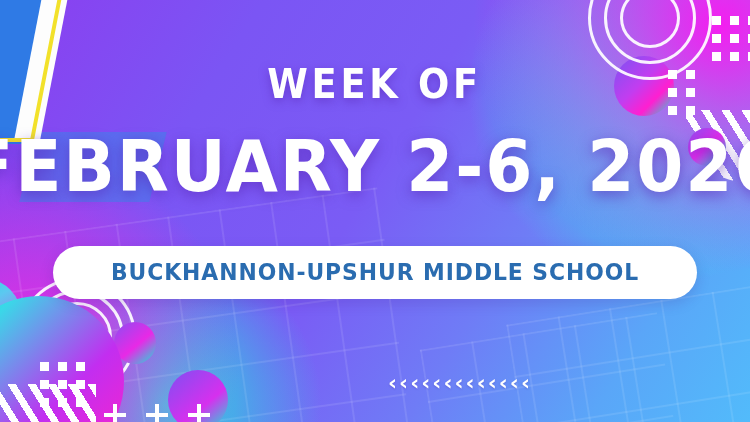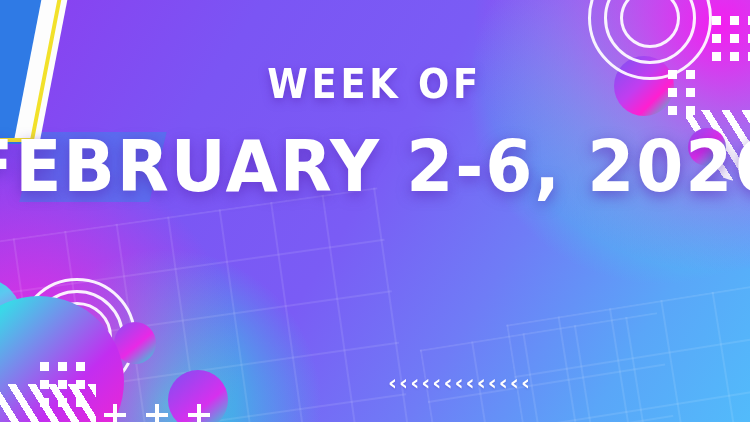--- a/index.html
+++ b/index.html
@@ -285,15 +285,18 @@
         <span>‹</span>
         <span>‹</span>
       </div>
   </div>
 
   <div class="content">
     <div class="eyebrow">WEEK OF</div>
 
     <div class="headline">FEBRUARY 2-6, 2026</div>
 
+    <div class="pill">
+      <span class="pill-text">BUCKHANNON-UPSHUR MIDDLE SCHOOL</span>
+    </div>
   </div>
 
 </div>
 
 </body></html>

